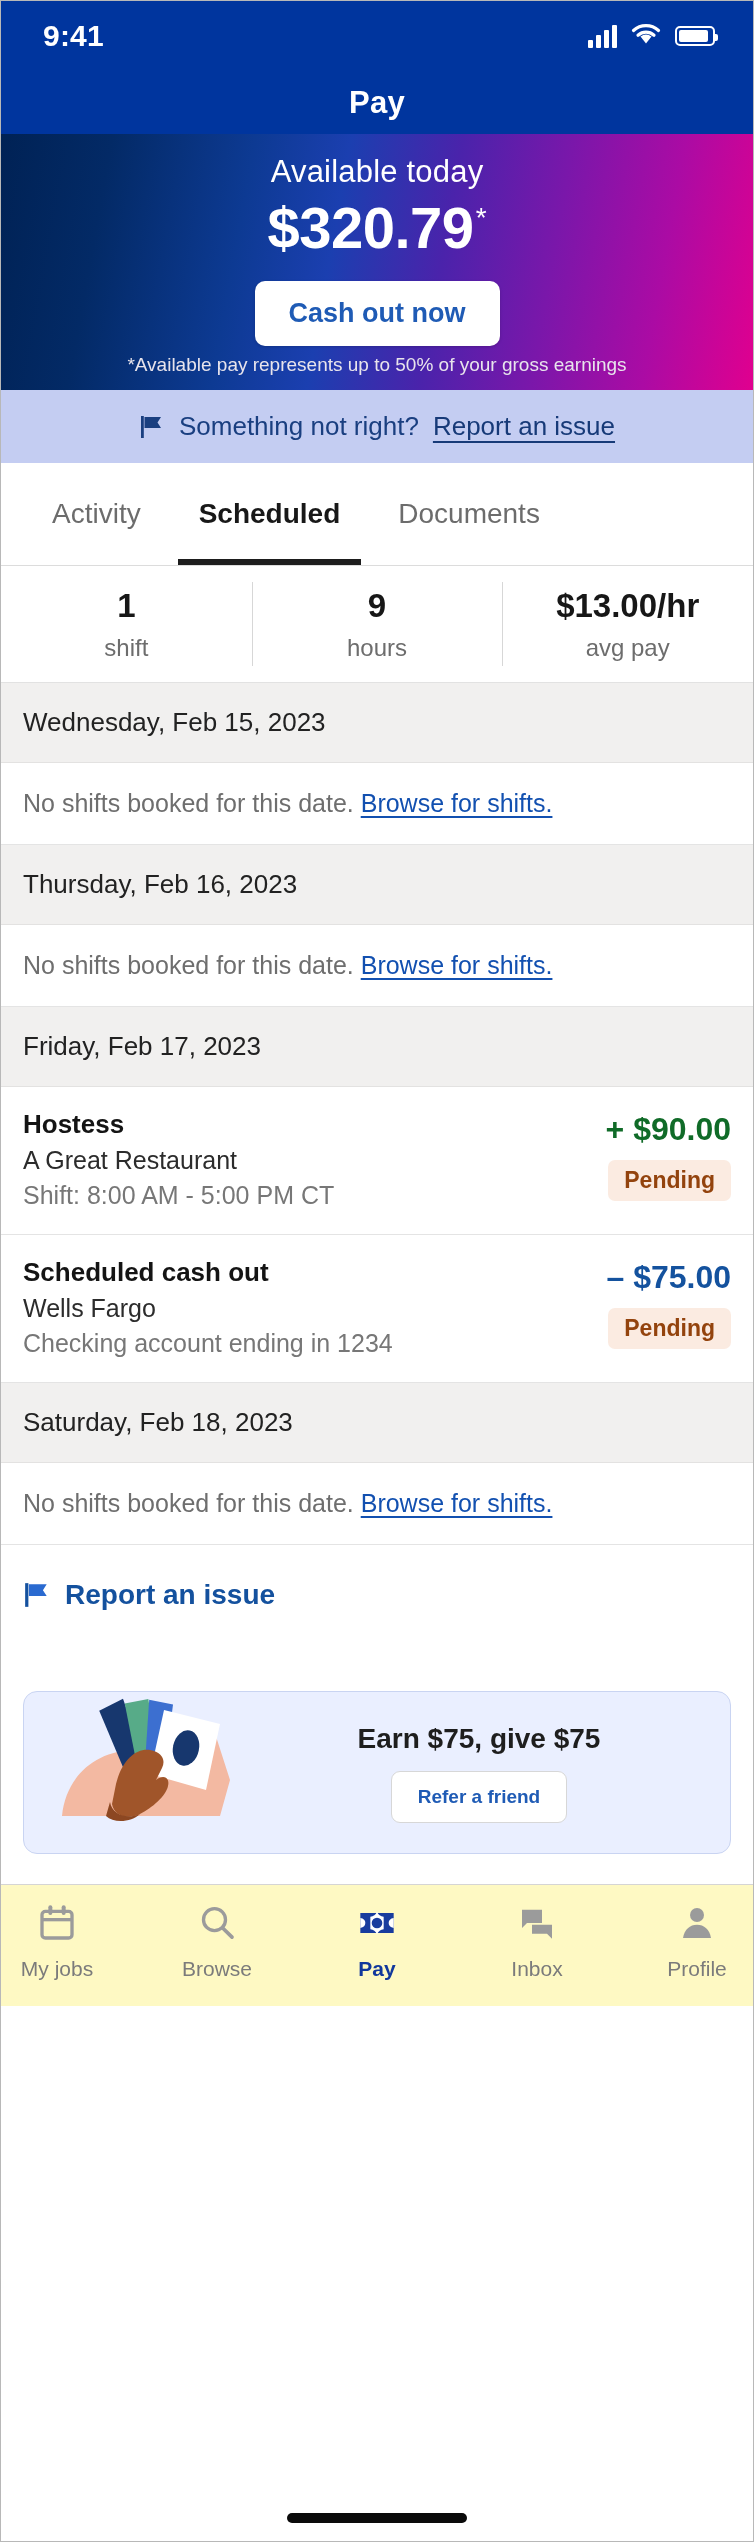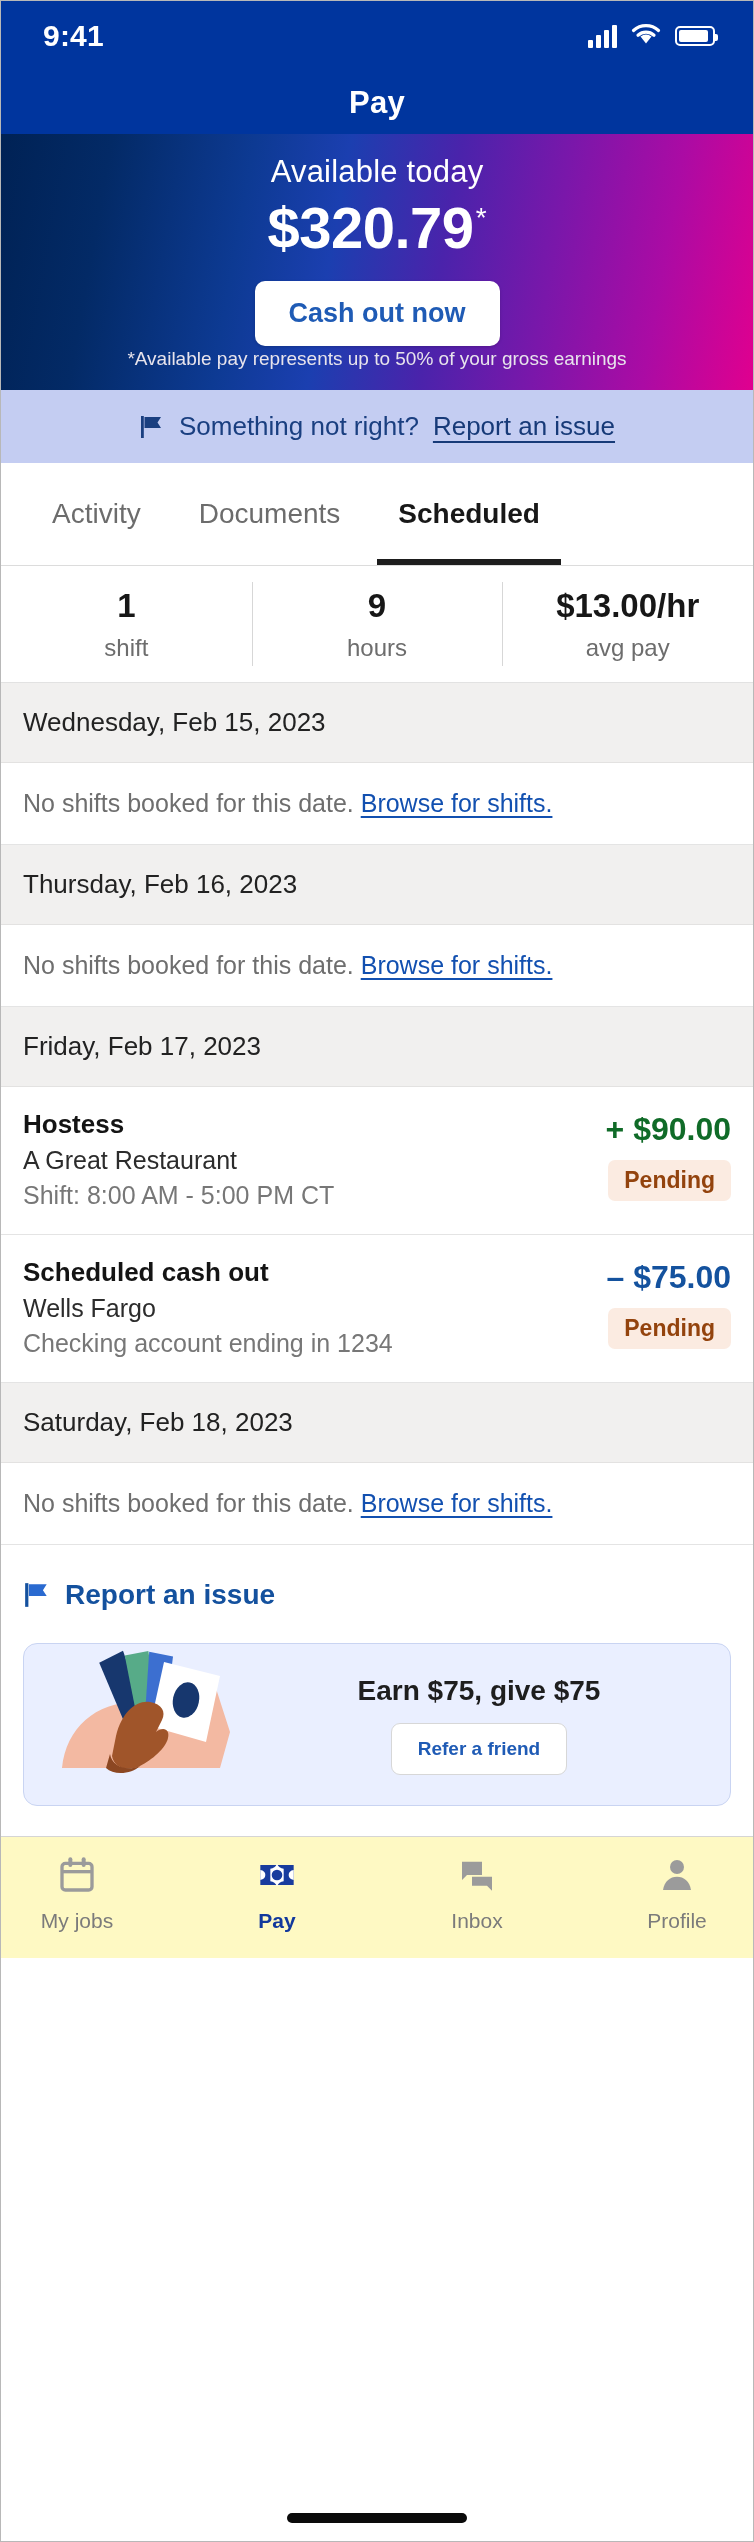--- a/index.html
+++ b/index.html
@@ -120,21 +120,21 @@
     border-radius: 10px;
     font-family: "Liberation Sans", sans-serif;
     font-size: 27px;
     font-weight: 700;
     padding: 17px 34px;
     cursor: pointer;
     box-shadow: 0 1px 3px rgba(0,0,0,0.18);
   }
   .hero-disclaimer {
     position: absolute;
-    bottom: 20px;
+    bottom: 14px;
     left: 0; right: 0;
     text-align: center;
     color: #e8e4ec;
     font-size: 19px;
     font-weight: 400;
   }
 
   
   .report-banner {
     background: #c4cdf2;
@@ -285,20 +285,21 @@
   .referral-wrap { background: #fff; padding: 32px 22px 30px 22px; }
   .referral-card {
     background: #eaefff;
     border: 1px solid #c9d4f2;
     border-radius: 14px;
     height: 163px;
     display: flex;
     align-items: center;
     padding: 0 20px;
     gap: 4px;
+    margin-top: 48px;
   }
   .referral-art { width: 200px; flex: 0 0 200px; height: 150px; }
   .referral-body {
     flex: 1;
     display: flex;
     flex-direction: column;
     align-items: center;
     gap: 16px;
   }
   .referral-title { font-size: 28px; font-weight: 700; color: #1e1e1e; }
@@ -392,22 +393,22 @@
         <rect x="2" y="2" width="2.8" height="22" fill="#1a3f80"></rect>
         <path d="M5.5 3 H22 L18.5 8.5 L22 14 H5.5 Z" fill="#1a3f80"></path>
       </svg>
     </span>
     <span class="report-banner-text">Something not right?</span>
     <span class="report-banner-link">Report an issue</span>
   </div>
 
   <div class="tabs">
     <div class="tab">Activity</div>
+    <div class="tab active">Scheduled</div>
     <div class="tab">Documents</div>
-    <div class="tab active">Scheduled</div>
   </div>
 
   <div class="stats">
     <div class="stat">
       <div class="stat-value">1</div>
       <div class="stat-label">shift</div>
     </div>
     <div class="stat">
       <div class="stat-value">9</div>
       <div class="stat-label">hours</div>
@@ -504,20 +505,29 @@
       <span>
         <svg width="40" height="40" viewBox="0 0 24 24">
           <rect x="3" y="5" width="18" height="16" rx="2" fill="none" stroke="#9b9b9b" stroke-width="2"></rect>
           <line x1="3" y1="10" x2="21" y2="10" stroke="#9b9b9b" stroke-width="2"></line>
           <line x1="8" y1="2.5" x2="8" y2="6" stroke="#9b9b9b" stroke-width="2.4" stroke-linecap="round"></line>
           <line x1="16" y1="2.5" x2="16" y2="6" stroke="#9b9b9b" stroke-width="2.4" stroke-linecap="round"></line>
         </svg>
       </span>
       <span class="nav-label">My jobs</span>
     </div>
+    <div class="nav-item">
+      <span>
+        <svg width="40" height="40" viewBox="0 0 24 24">
+          <circle cx="10.5" cy="10" r="6.6" fill="none" stroke="#9b9b9b" stroke-width="2"></circle>
+          <line x1="15.4" y1="15" x2="21" y2="20.5" stroke="#9b9b9b" stroke-width="2.2" stroke-linecap="round"></line>
+        </svg>
+      </span>
+      <span class="nav-label">Browse</span>
+    </div>
     <div class="nav-item active">
       <span>
         <svg width="40" height="40" viewBox="0 0 24 24">
           <rect x="2" y="6" width="20" height="12" fill="#183c9e"></rect>
           <path d="M2 9 Q5 9.5 5 12 Q5 14.5 2 15 Z" fill="#ffffff"></path>
           <path d="M22 9 Q19 9.5 19 12 Q19 14.5 22 15 Z" fill="#ffffff"></path>
           <path d="M12 5.2 Q13.2 8 16 8.2 L16 15.8 Q13.2 16 12 18.8 Q10.8 16 8 15.8 L8 8.2 Q10.8 8 12 5.2 Z" fill="#ffffff"></path>
           <circle cx="12" cy="12" r="3.2" fill="#183c9e"></circle>
         </svg>
       </span>

